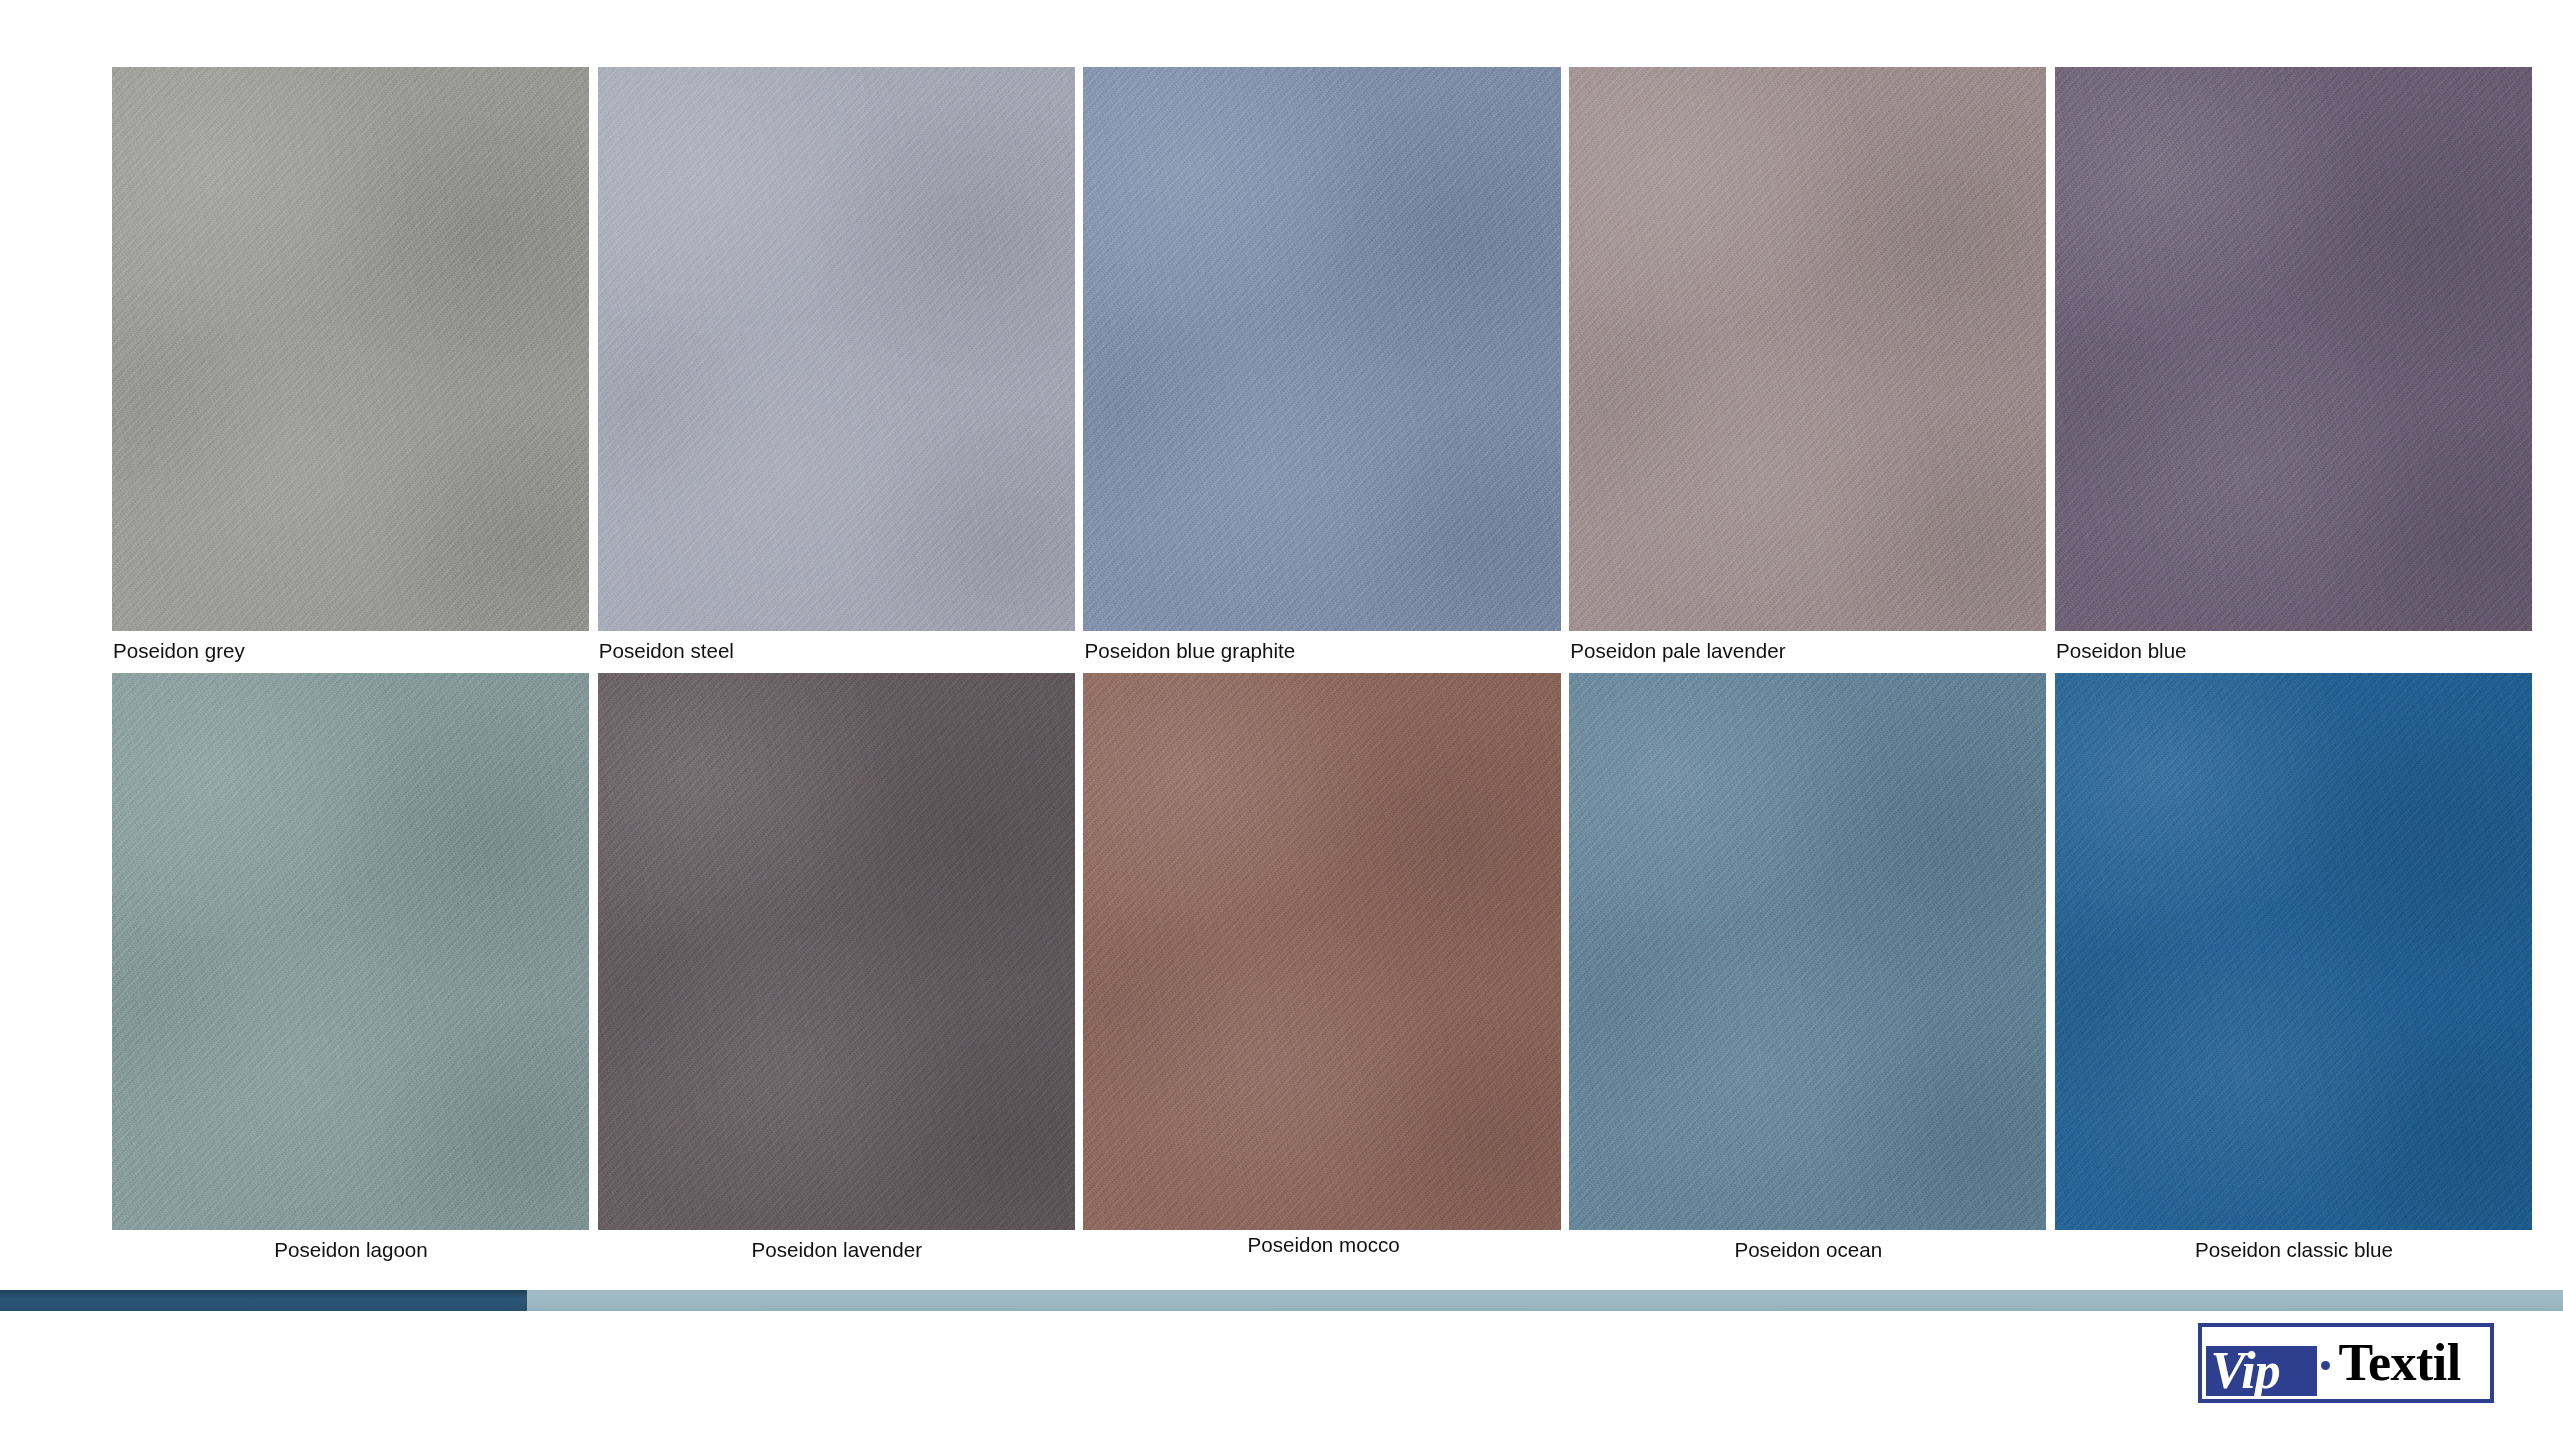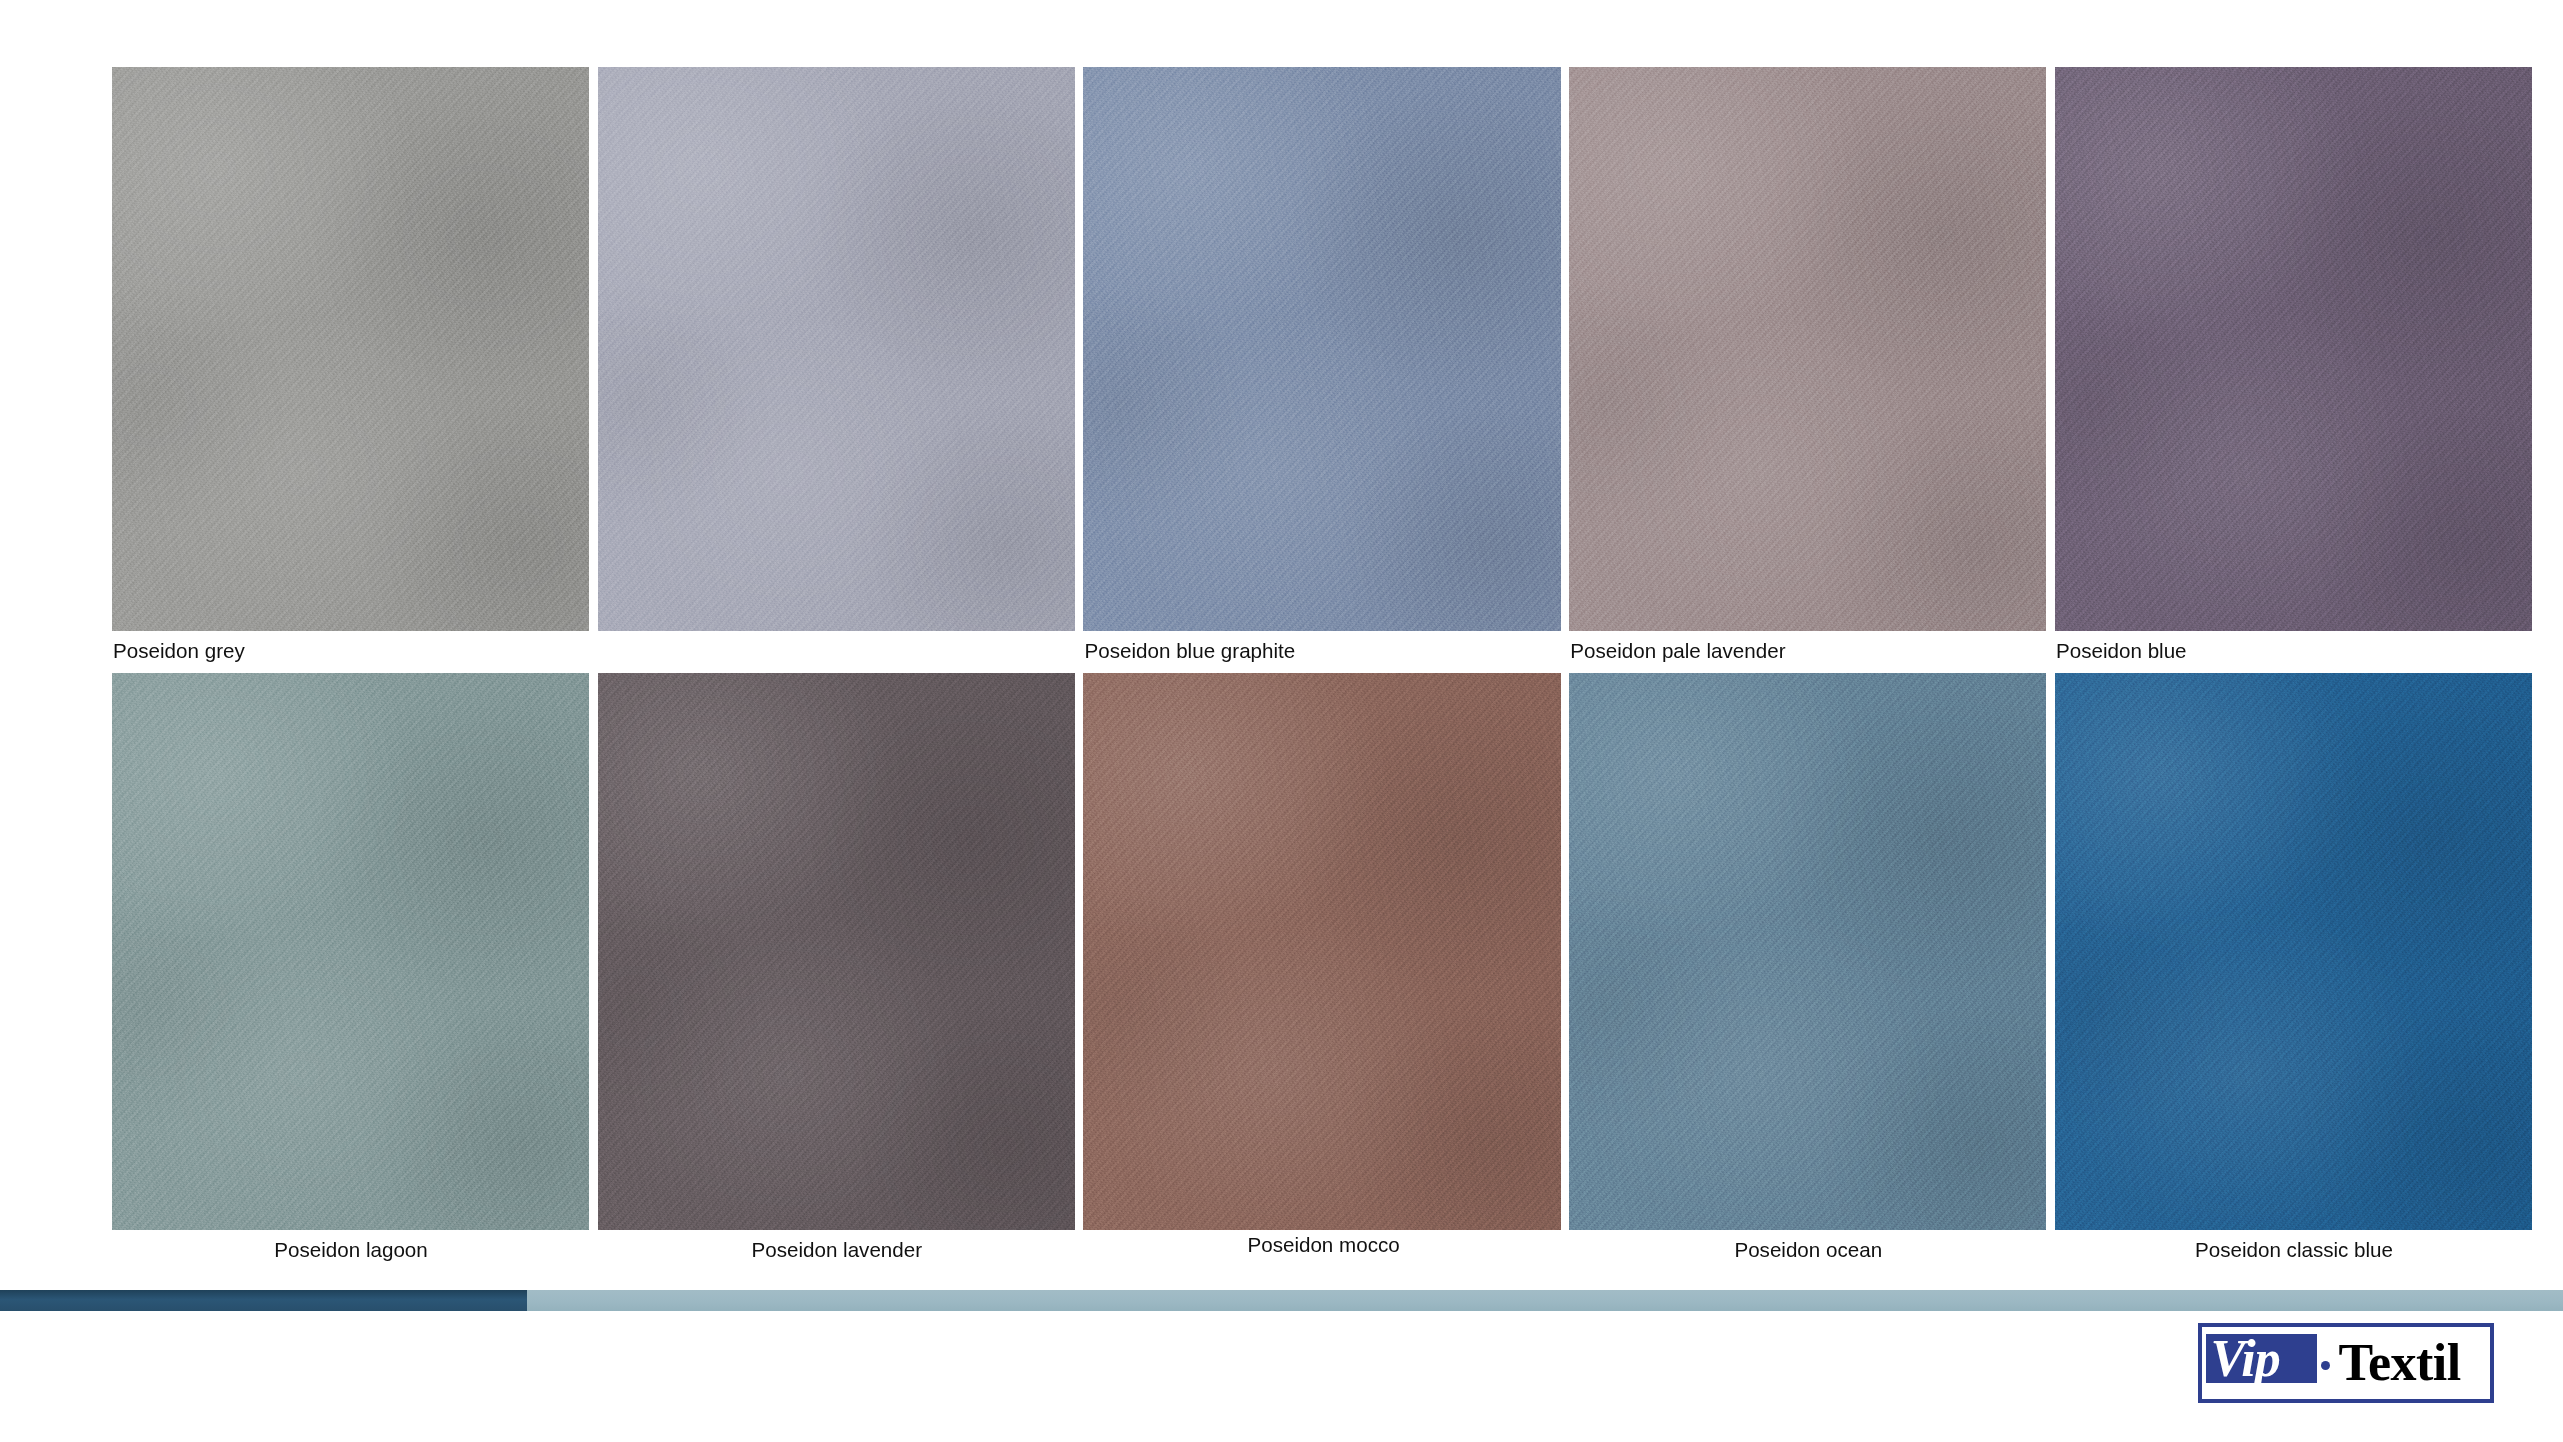--- a/index.html
+++ b/index.html
@@ -142,21 +142,21 @@
   .logo {
     position: absolute;
     left: 2198px;
     top: 1323px;
     width: 296px;
     height: 80px;
     border: 4.9px solid #2e3f8f;
     background: #ffffff;
     box-sizing: border-box;
     display: flex;
-    align-items: flex-start;
+    align-items: flex-end;
     gap: 6px;
   }
   .logo .vip-box {
     background: #2e3f8f;
     display: flex;
     align-items: center;
     justify-content: flex-start;
     padding: 0 2.2px 0 4.3px;
     margin: 6.5px 0 3.2px 4.3px;
     width: 111px;
@@ -208,20 +208,21 @@
           <div class="tex"></div>
         </div>
         <div class="label">Poseidon grey</div>
       </div>
 
       <div class="cell">
         <div class="swatch" style="background-color:#a7a9b8">
           <div class="cloud"></div>
           <div class="tex"></div>
         </div>
+        <div class="label">Poseidon steel</div>
       </div>
 
       <div class="cell">
         <div class="swatch" style="background-color:#7d8eab">
           <div class="cloud"></div>
           <div class="tex"></div>
         </div>
         <div class="label">Poseidon blue graphite</div>
       </div>
 

